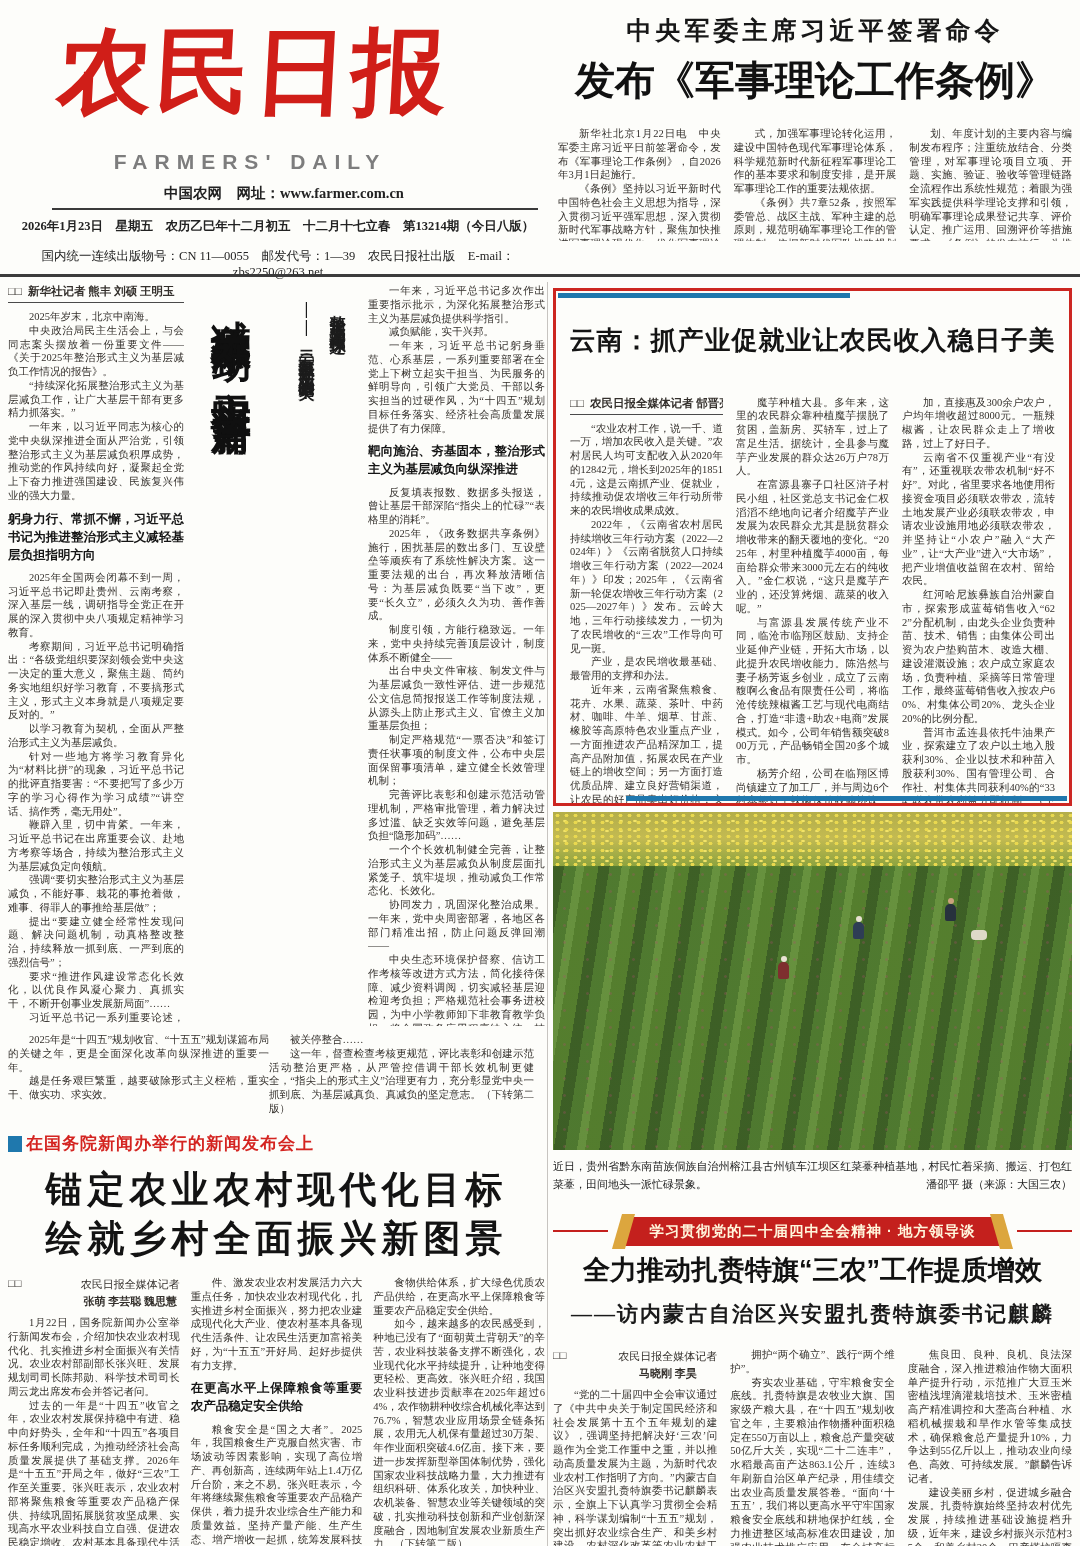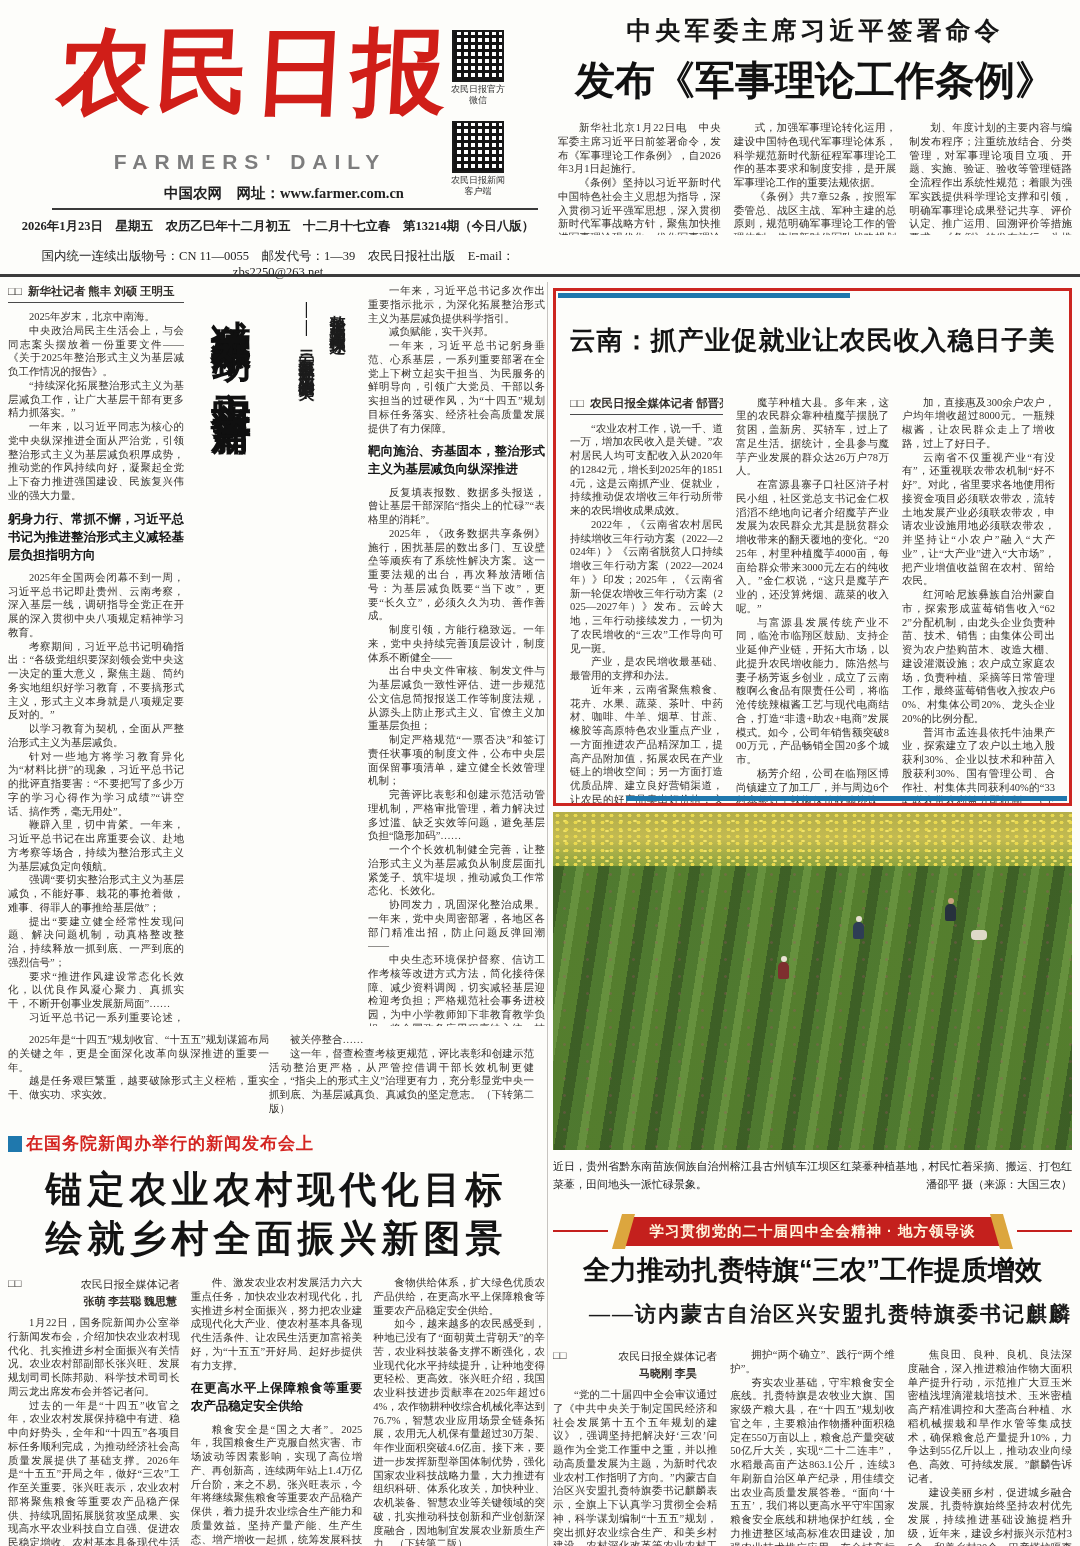--- a/index.html
+++ b/index.html
@@ -22,21 +22,21 @@
   .mast-rule { position:absolute; left:52px; top:208px; width:486px; height:2px; background:#3a3a3a; }
   .mast-date { position:absolute; left:14px; top:218px; width:528px; text-align:center; font-size:12.5px; font-weight:bold; color:#222; }
   .mast-pub  { position:absolute; left:10px; top:248px; width:536px; text-align:center; font-size:12.5px; color:#222; }
   .header-rule { position:absolute; left:0; top:274px; width:1080px; height:3px; background:#3c3c3c; }
 
   
   .mil { position:absolute; left:558px; top:14px; width:514px; }
   .mil-kicker { text-align:center; font-size:25px; font-weight:900; letter-spacing:4px; color:#171717; }
   .mil-head { margin:6px 0 0; text-align:center; font-size:40px; font-weight:900; letter-spacing:0;
               font-family:"Liberation Sans","DejaVu Sans",sans-serif; color:#111; white-space:nowrap; }
-  .mil-cols { display:flex; gap:13px; margin-top:13px; height:114px; overflow:hidden; }
+  .mil-cols { display:flex; gap:13px; margin-top:19px; height:114px; overflow:hidden; }
   .mil-cols .col { flex:1; }
 
   
   .jtext { font-size:10.5px; line-height:1.31; text-align:justify; word-break:break-all; color:#34302c; }
   .para { margin:0; text-indent:2em; }
   .rep { font-weight:bold; font-size:11.5px; border-bottom:1.5px solid #4a4a4a; padding-bottom:3px;
          margin-bottom:7px; display:flex; gap:6px; text-indent:0; white-space:nowrap; overflow:hidden; }
   .inline-subhead { font-weight:bold; font-size:12.5px; line-height:1.45; margin:7px 0; text-indent:0;
                     font-family:"Liberation Sans","DejaVu Sans",sans-serif; color:#151515; }
   .byline2 { display:flex; justify-content:space-between; align-items:flex-start; font-size:11px; margin-bottom:7px; }
@@ -105,41 +105,31 @@
   .banner::before, .banner::after { content:""; flex:1; height:2px; background:var(--c-banner_red,#c4201d); }
   .pill { position:relative; margin:0 16px; padding:5px 26px; background:var(--c-banner_red,#c4201d);
           color:#fff6dc; font-size:14.5px; font-weight:bold; letter-spacing:1px;
           font-family:"Liberation Sans","DejaVu Sans",sans-serif; white-space:nowrap; }
   .pill::before, .pill::after { content:""; position:absolute; top:-3px; bottom:-3px; width:13px;
           background:var(--c-banner_gold,#dca63e); }
   .pill::before { left:-7px; transform:skewX(-16deg); }
   .pill::after  { right:-7px; transform:skewX(16deg); }
   .zhead { position:absolute; left:553px; top:1252px; width:519px; text-align:center; font-size:27px;
            font-weight:900; color:#111; font-family:"Liberation Sans","DejaVu Sans",sans-serif; white-space:nowrap; }
-  .zsub  { position:absolute; left:553px; top:1300px; width:519px; text-align:right; font-size:21px;
+  .zsub  { position:absolute; left:553px; top:1300px; width:519px; text-align:center; font-size:21px;
            font-weight:bold; letter-spacing:2px; color:#1a1a1a; white-space:nowrap; }
   .zbody { position:absolute; left:553px; top:1348px; width:519px; height:198px; display:flex; gap:13px; overflow:hidden; }
   .zbody .col { flex:1; overflow:hidden; }
 </style>
 </head>
 <body>
 
 <div class="page">
 
   <div class="mast-title">农民日报</div>
-  <div class="qr-col">
-    <div class="qr-item">
-      <div class="qr"></div>
-      <div class="qr-label">农民日报官方微信</div>
-    </div>
-    <div class="qr-item">
-      <div class="qr"></div>
-      <div class="qr-label">农民日报新闻客户端</div>
-    </div>
-  </div>
   <div class="mast-en">FARMERS'  DAILY</div>
   <div class="mast-site">中国农网　网址：www.farmer.com.cn</div>
   <div class="mast-rule"></div>
   <div class="mast-date">2026年1月23日　星期五　农历乙巳年十二月初五　十二月十七立春　第13214期（今日八版）</div>
   <div class="mast-pub">国内统一连续出版物号：CN 11—0055　邮发代号：1—39　农民日报社出版　E-mail：zbs2250@263.net</div>
   <div class="header-rule"></div>
 
   <section class="mil">
     <div class="mil-kicker">中央军委主席习近平签署命令</div>
     <h1 class="mil-head">发布《军事理论工作条例》</h1>

